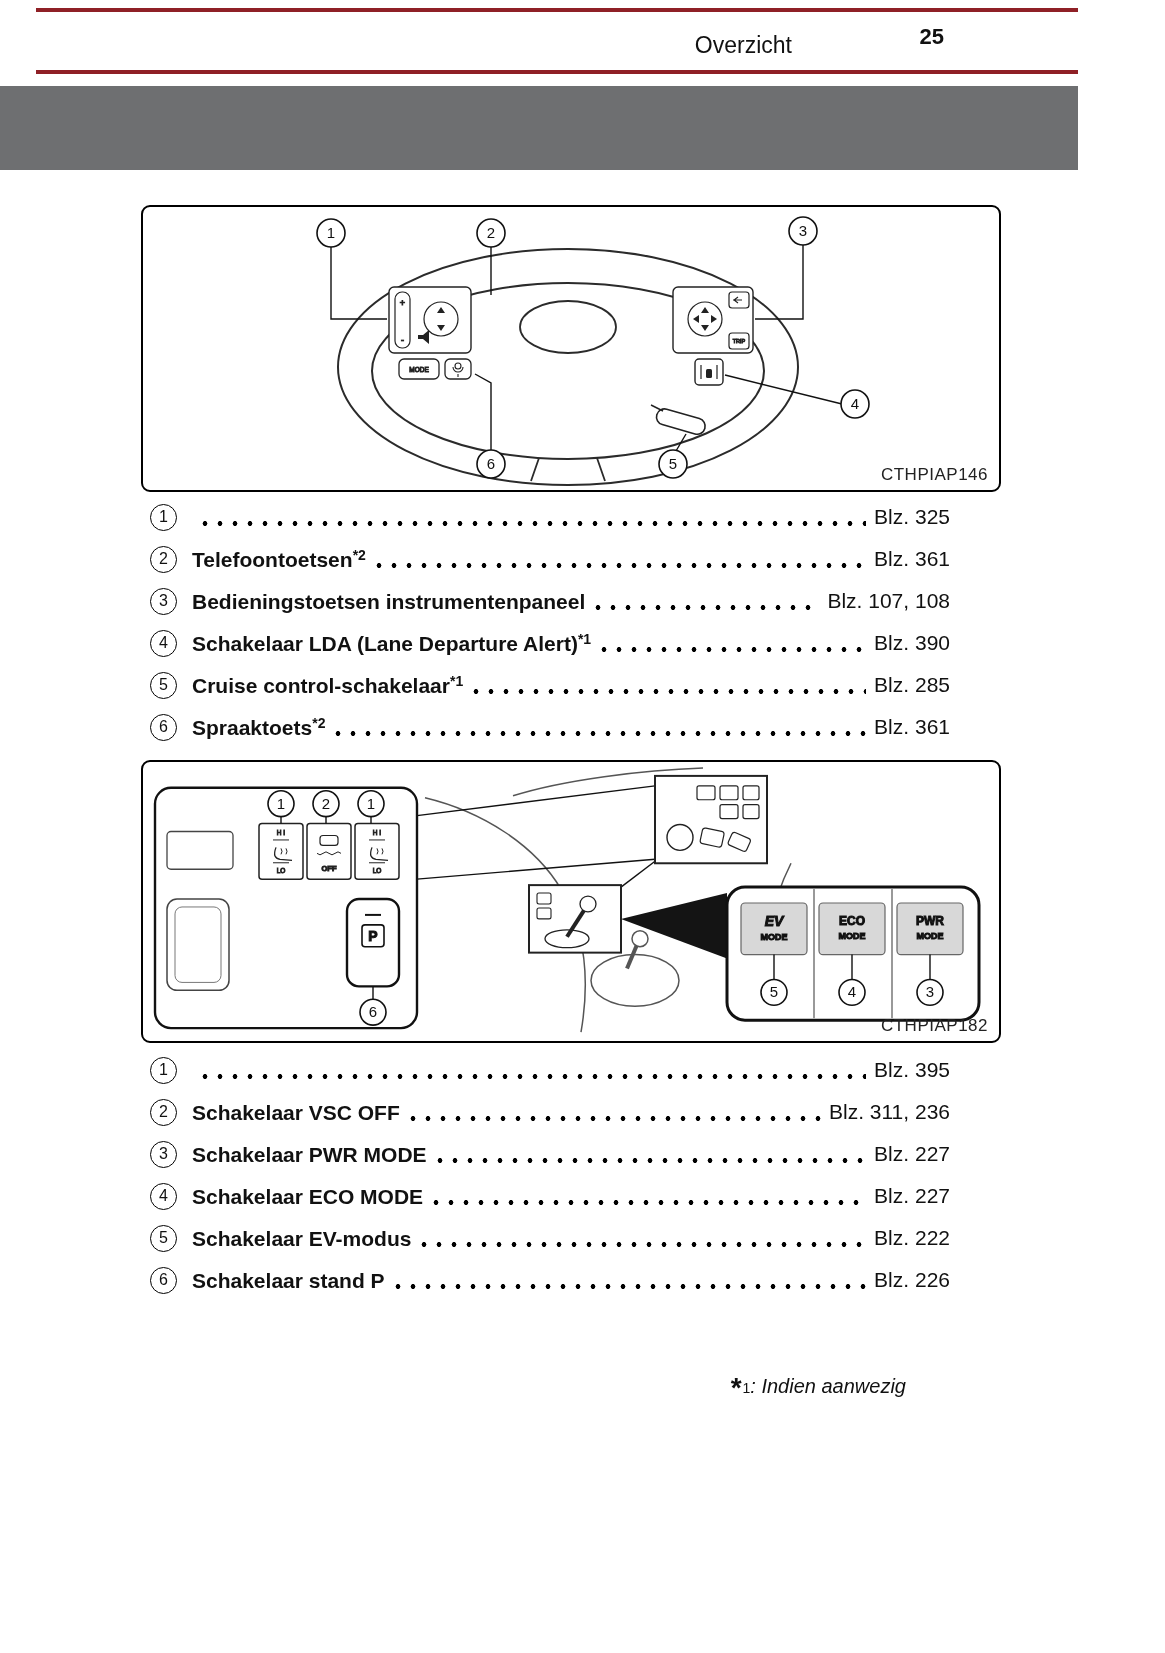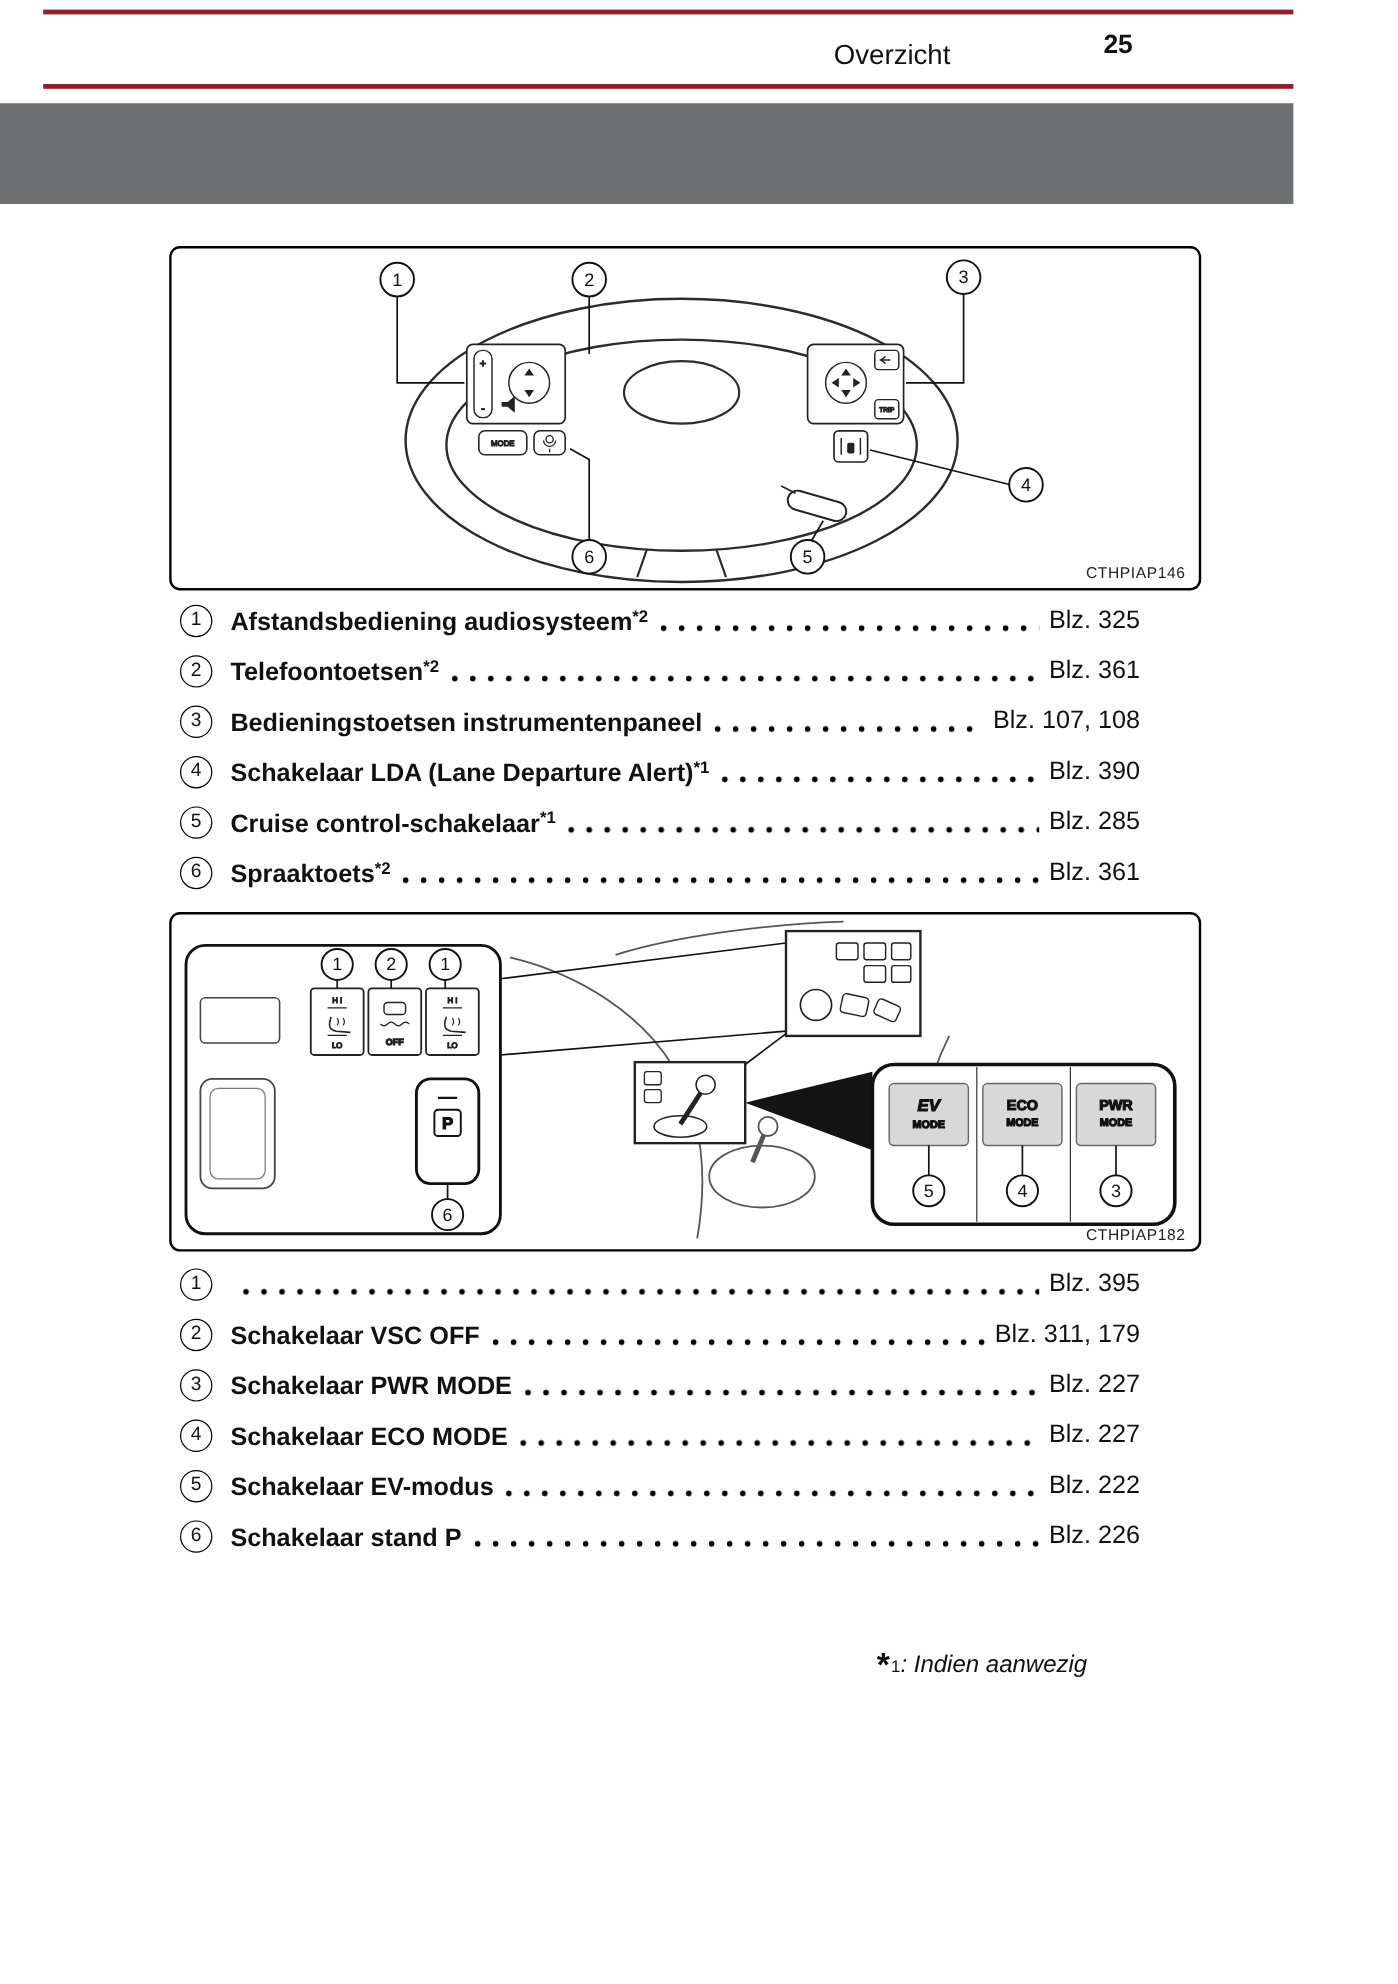--- a/index.html
+++ b/index.html
@@ -13,21 +13,21 @@
   .rule-bottom { top:70px; }
   .header-title { position:absolute; top:32px; right:286px; font-size:23px; }
   .page-num { position:absolute; top:24px; right:134px; font-size:22px; font-weight:700; }
   .band { position:absolute; left:0; right:0; top:86px; height:84px; background:#6e6f71; }
 
   
   .figure { position:absolute; left:141px; width:860px; border:2.5px solid #000; border-radius:9px; background:#fff; }
   .figure1 { top:205px; height:287px; }
   .figure2 { top:760px; height:283px; }
   .fig-svg { position:absolute; left:0; top:0; width:100%; height:100%; }
-  .fig-code { position:absolute; right:11px; bottom:5px; font-size:13px; color:#222; letter-spacing:.5px; }
+  .fig-code { position:absolute; right:11px; bottom:5px; font-size:17px; color:#222; letter-spacing:.5px; }
 
   
   .ref-list { position:absolute; left:150px; width:800px; }
   .list1 { top:503px; }
   .list2 { top:1056px; }
   .ref-row { display:flex; align-items:center; height:28px; margin-bottom:14px; }
   .num-circle { flex:none; width:27px; height:27px; border:1.7px solid #000; border-radius:50%;
                 text-align:center; line-height:24px; font-size:16px; margin-right:15px; }
   .item-label { font-weight:700; font-size:21px; white-space:nowrap; }
   .item-label sup { font-size:14px; font-weight:700; position:relative; top:1px; }
@@ -149,21 +149,20 @@
             <text x="348" y="262">6</text>
           </g>
       </g>
     </svg>
     <div class="fig-code">CTHPIAP146</div>
   </div>
 
   <div class="ref-list list1">
     <div class="ref-row">
       <span class="num-circle">1</span>
-      <span class="item-label"><span>Afstandsbediening audiosysteem</span><sup>*2</sup></span>
       <span class="leader"></span>
       <span class="item-ref">Blz. 325</span>
     </div>
     <div class="ref-row">
       <span class="num-circle">2</span>
       <span class="item-label"><span>Telefoontoetsen</span><sup>*2</sup></span>
       <span class="leader"></span>
       <span class="item-ref">Blz. 361</span>
     </div>
     <div class="ref-row">
@@ -336,21 +335,21 @@
   <div class="ref-list list2">
     <div class="ref-row">
       <span class="num-circle">1</span>
       <span class="leader"></span>
       <span class="item-ref">Blz. 395</span>
     </div>
     <div class="ref-row">
       <span class="num-circle">2</span>
       <span class="item-label"><span>Schakelaar VSC OFF</span><sup></sup></span>
       <span class="leader"></span>
-      <span class="item-ref">Blz. 311, 179</span>
+      <span class="item-ref">Blz. 311, 236</span>
     </div>
     <div class="ref-row">
       <span class="num-circle">3</span>
       <span class="item-label"><span>Schakelaar PWR MODE</span><sup></sup></span>
       <span class="leader"></span>
       <span class="item-ref">Blz. 227</span>
     </div>
     <div class="ref-row">
       <span class="num-circle">4</span>
       <span class="item-label"><span>Schakelaar ECO MODE</span><sup></sup></span>

